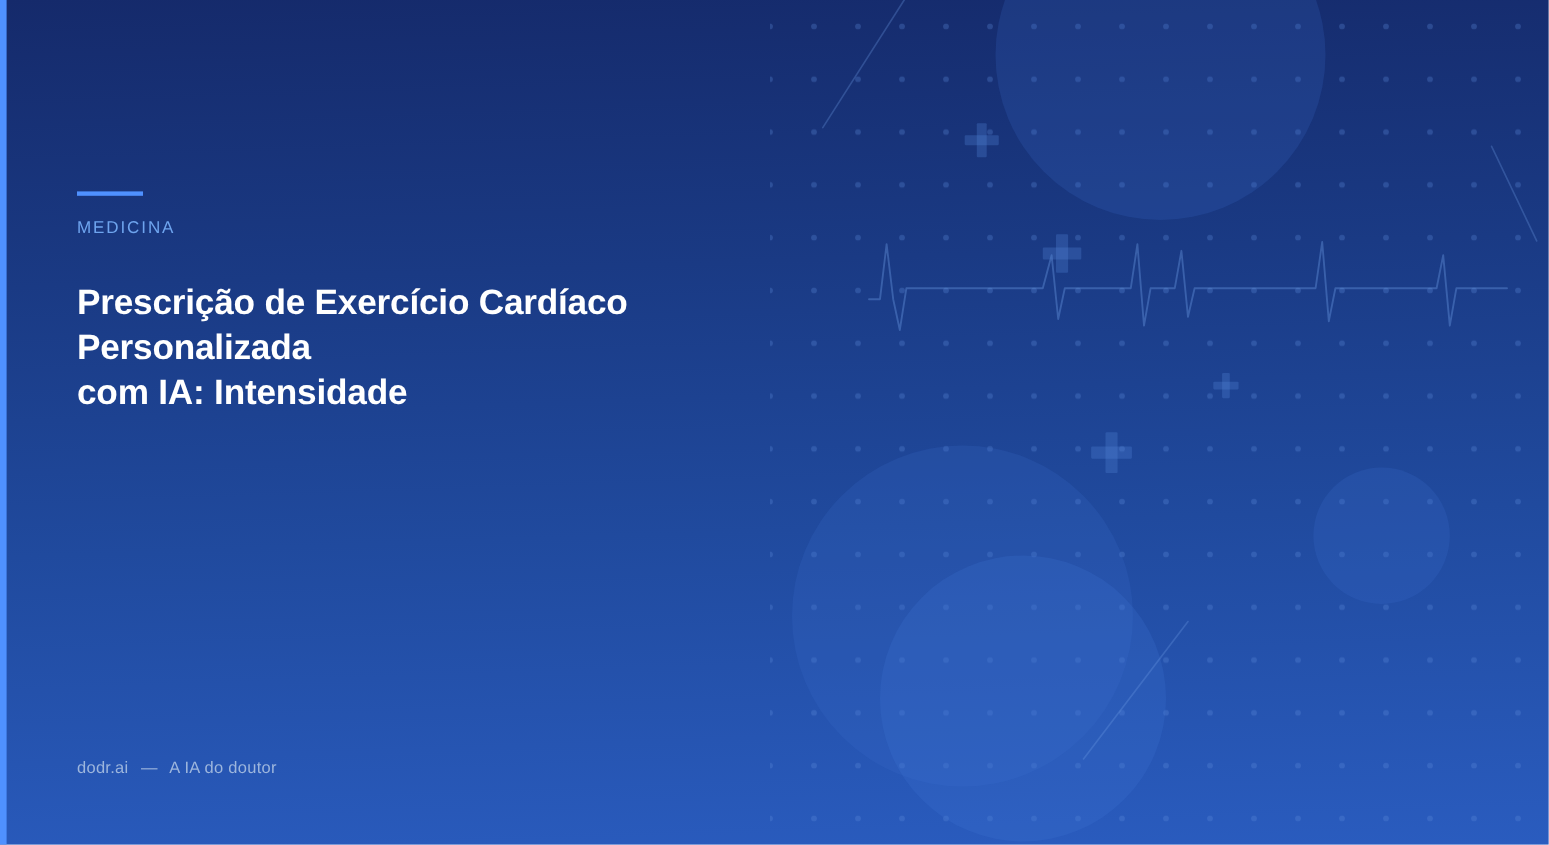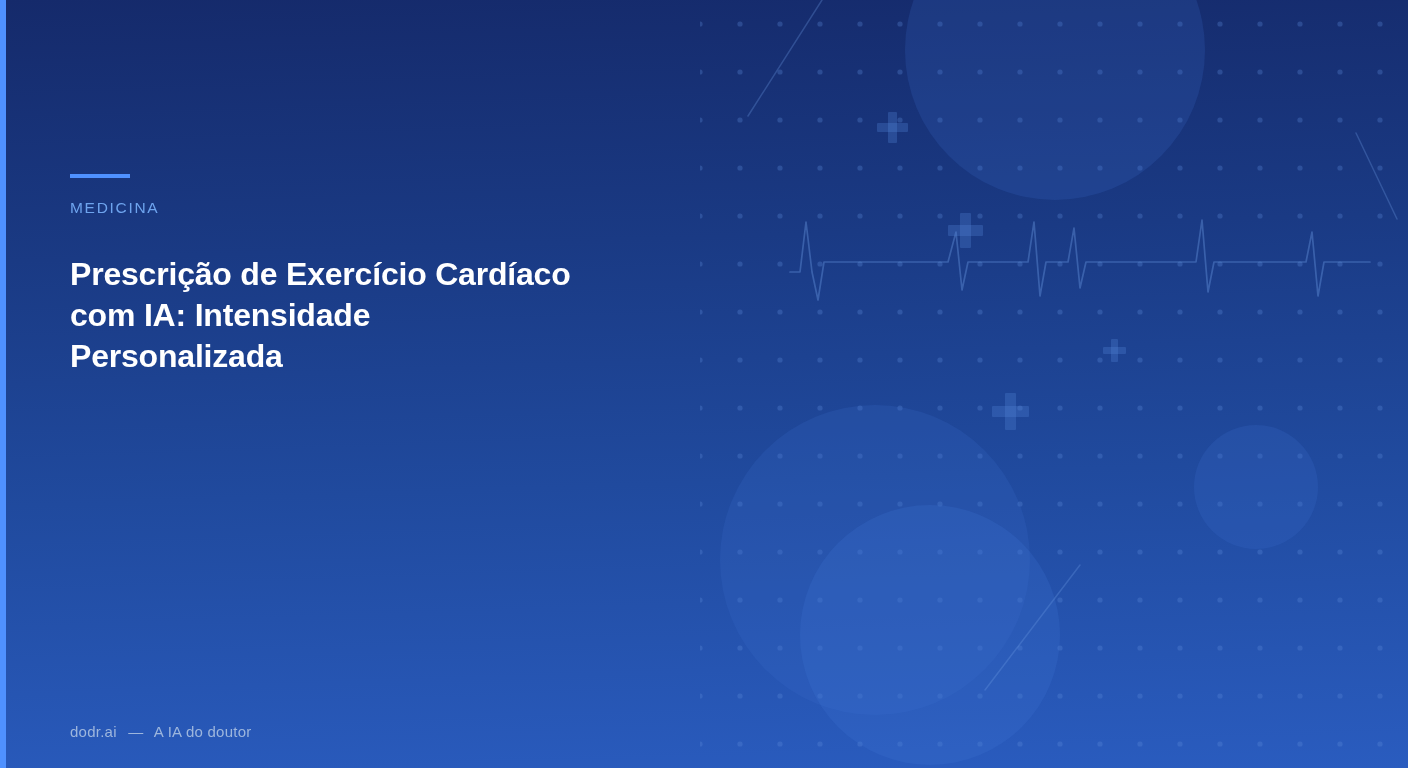--- a/index.html
+++ b/index.html
@@ -59,21 +59,20 @@
     letter-spacing:-0.2px;
   }
   #title .tline { display:block; white-space:nowrap; }
 
   #footer {
     position:absolute; left:0; top:690px;
     font-size:15px;
     color:#9db6dd;
     letter-spacing:0.25px;
     white-space:nowrap;
-    margin-top:33px;
   }
   #footer .dash { margin:0 7px; letter-spacing:0; }
 </style>
 </head>
 <body>
 
 <div id="slide">
 
   <div class="deco">
     <svg viewBox="0 0 1408 768" xmlns="http://www.w3.org/2000/svg">
@@ -143,22 +142,22 @@
   <div id="edge-bar"></div>
 
   <div id="content">
 
     <div id="accent-rule"></div>
 
     <div id="eyebrow">MEDICINA</div>
 
     <h1 id="title">
       <span class="tline">Prescrição de Exercício Cardíaco</span>
+      <span class="tline">Personalizada</span>
       <span class="tline">com IA: Intensidade</span>
-      <span class="tline">Personalizada</span>
     </h1>
 
     <div id="footer">
       <span>dodr.ai</span>
       <span class="dash">—</span>
       <span>A IA do doutor</span>
     </div>
 
   </div>
 </div>

